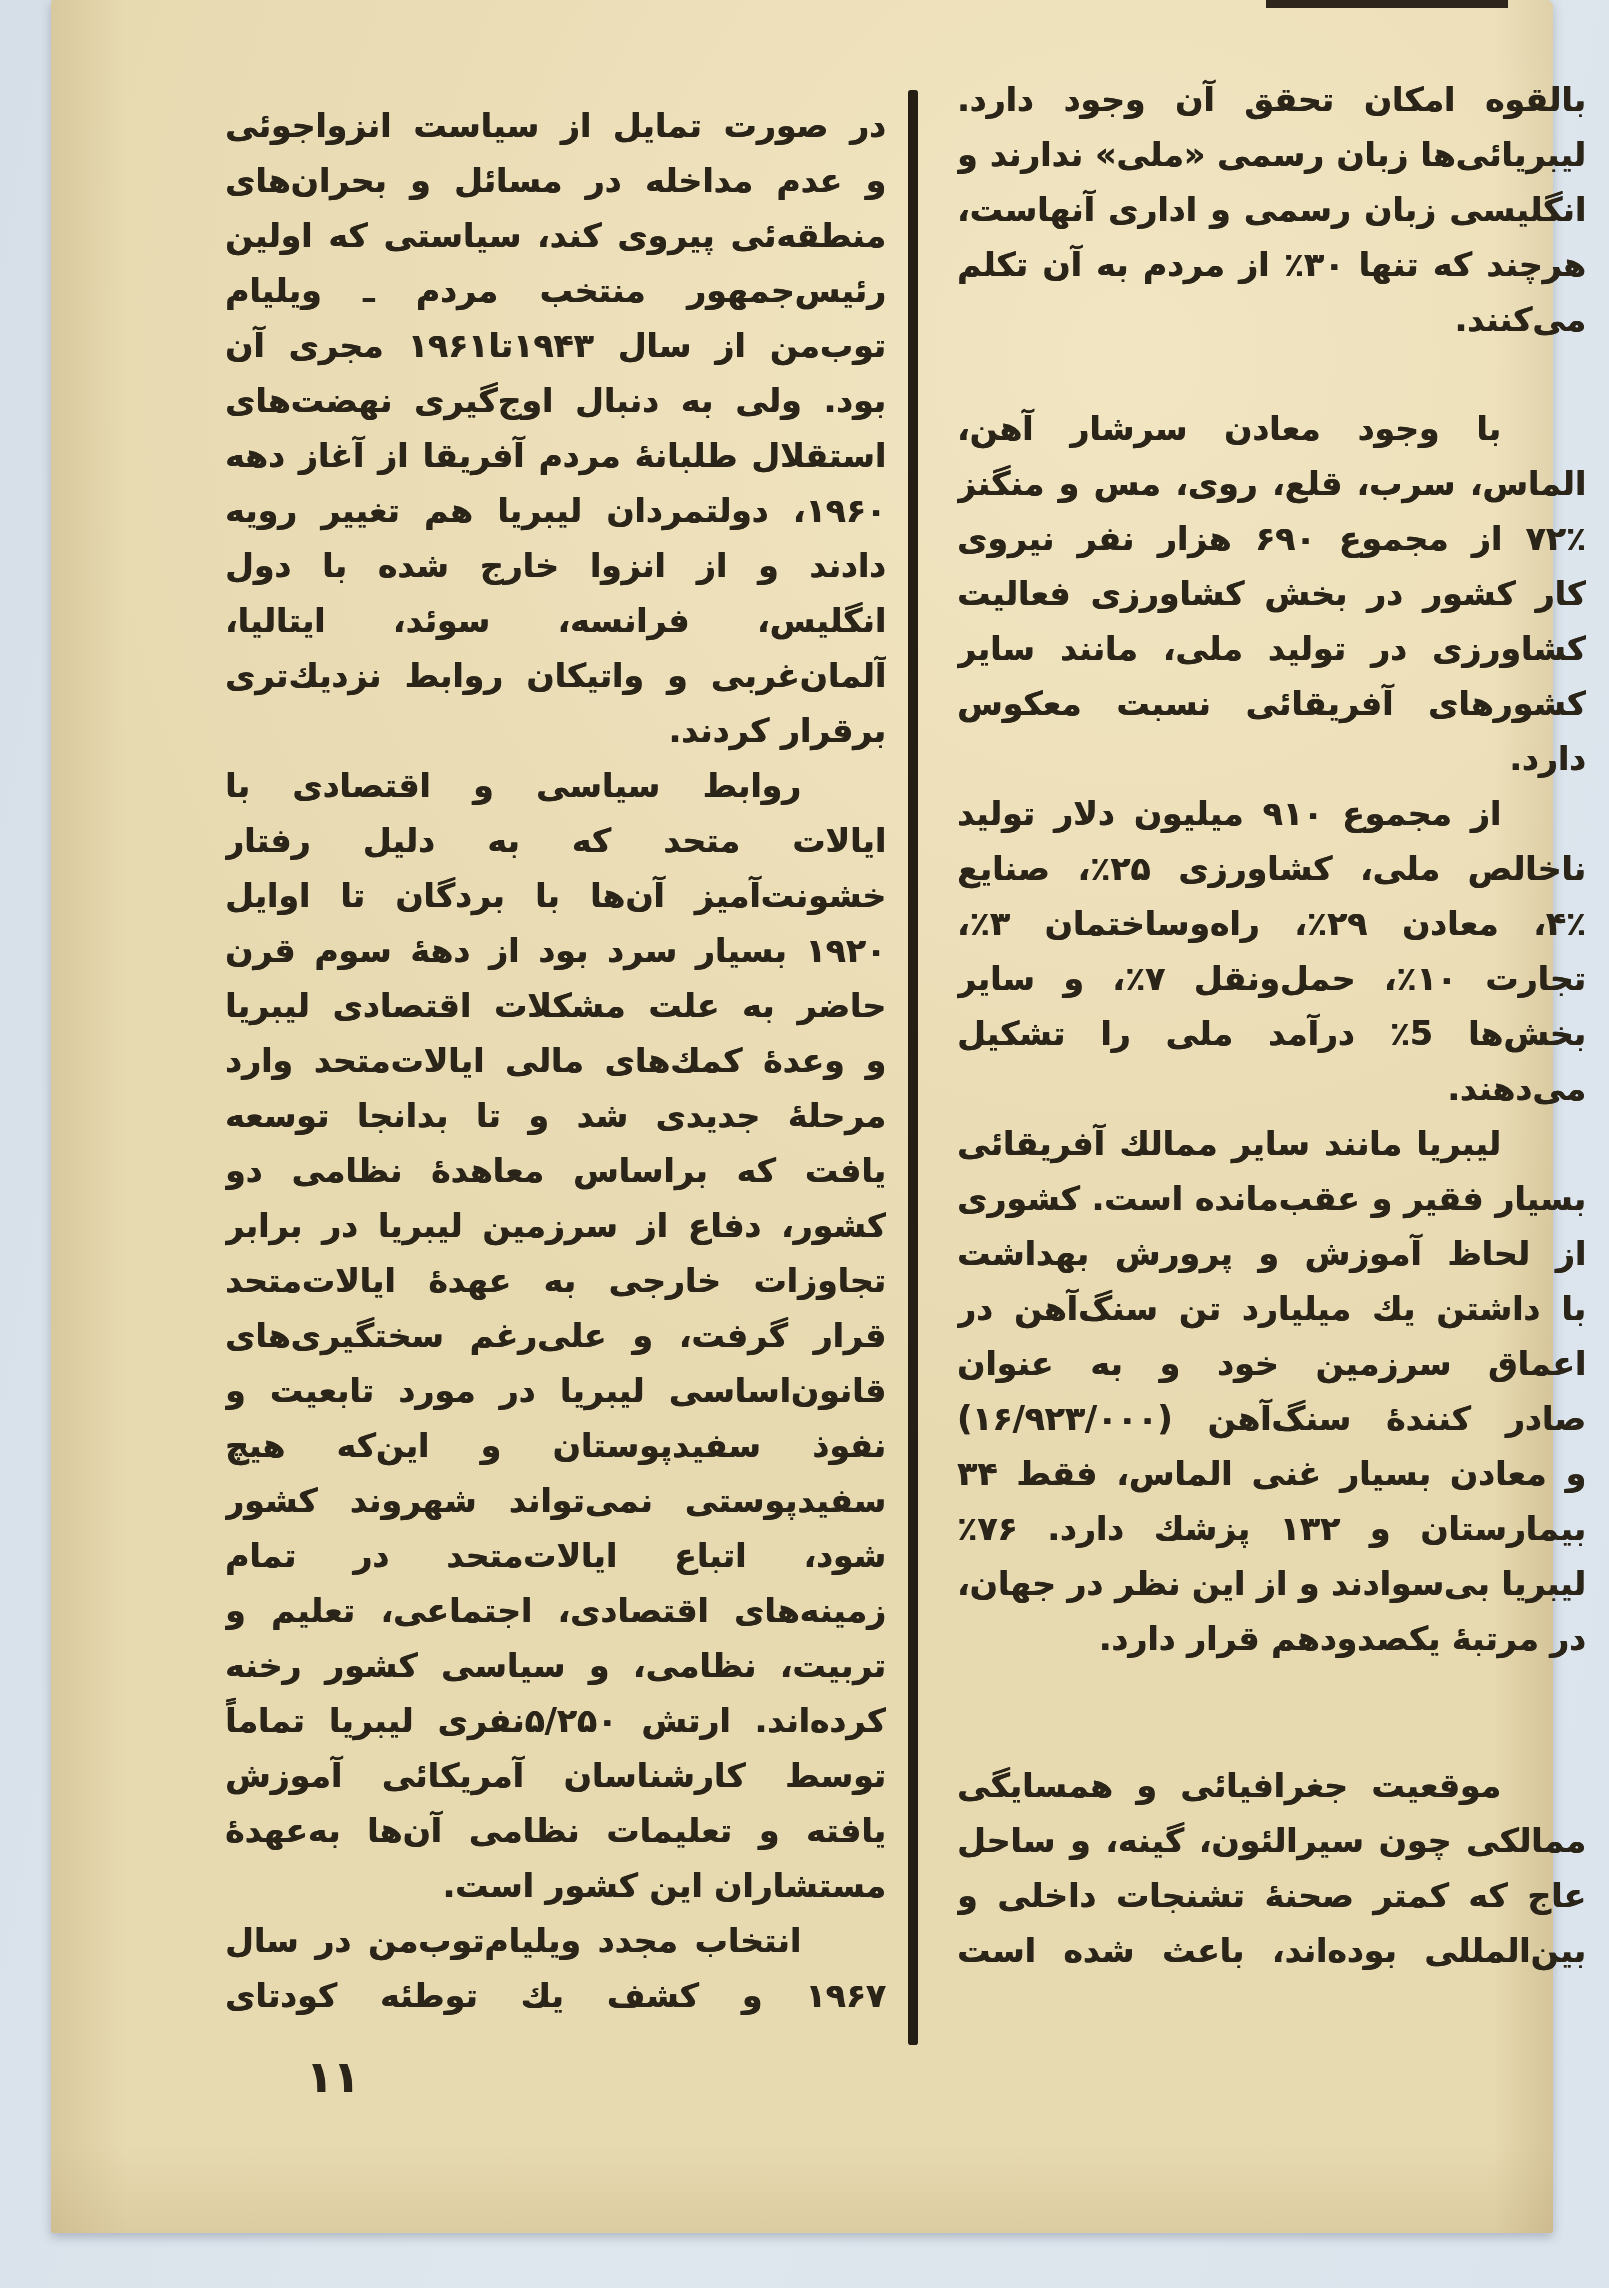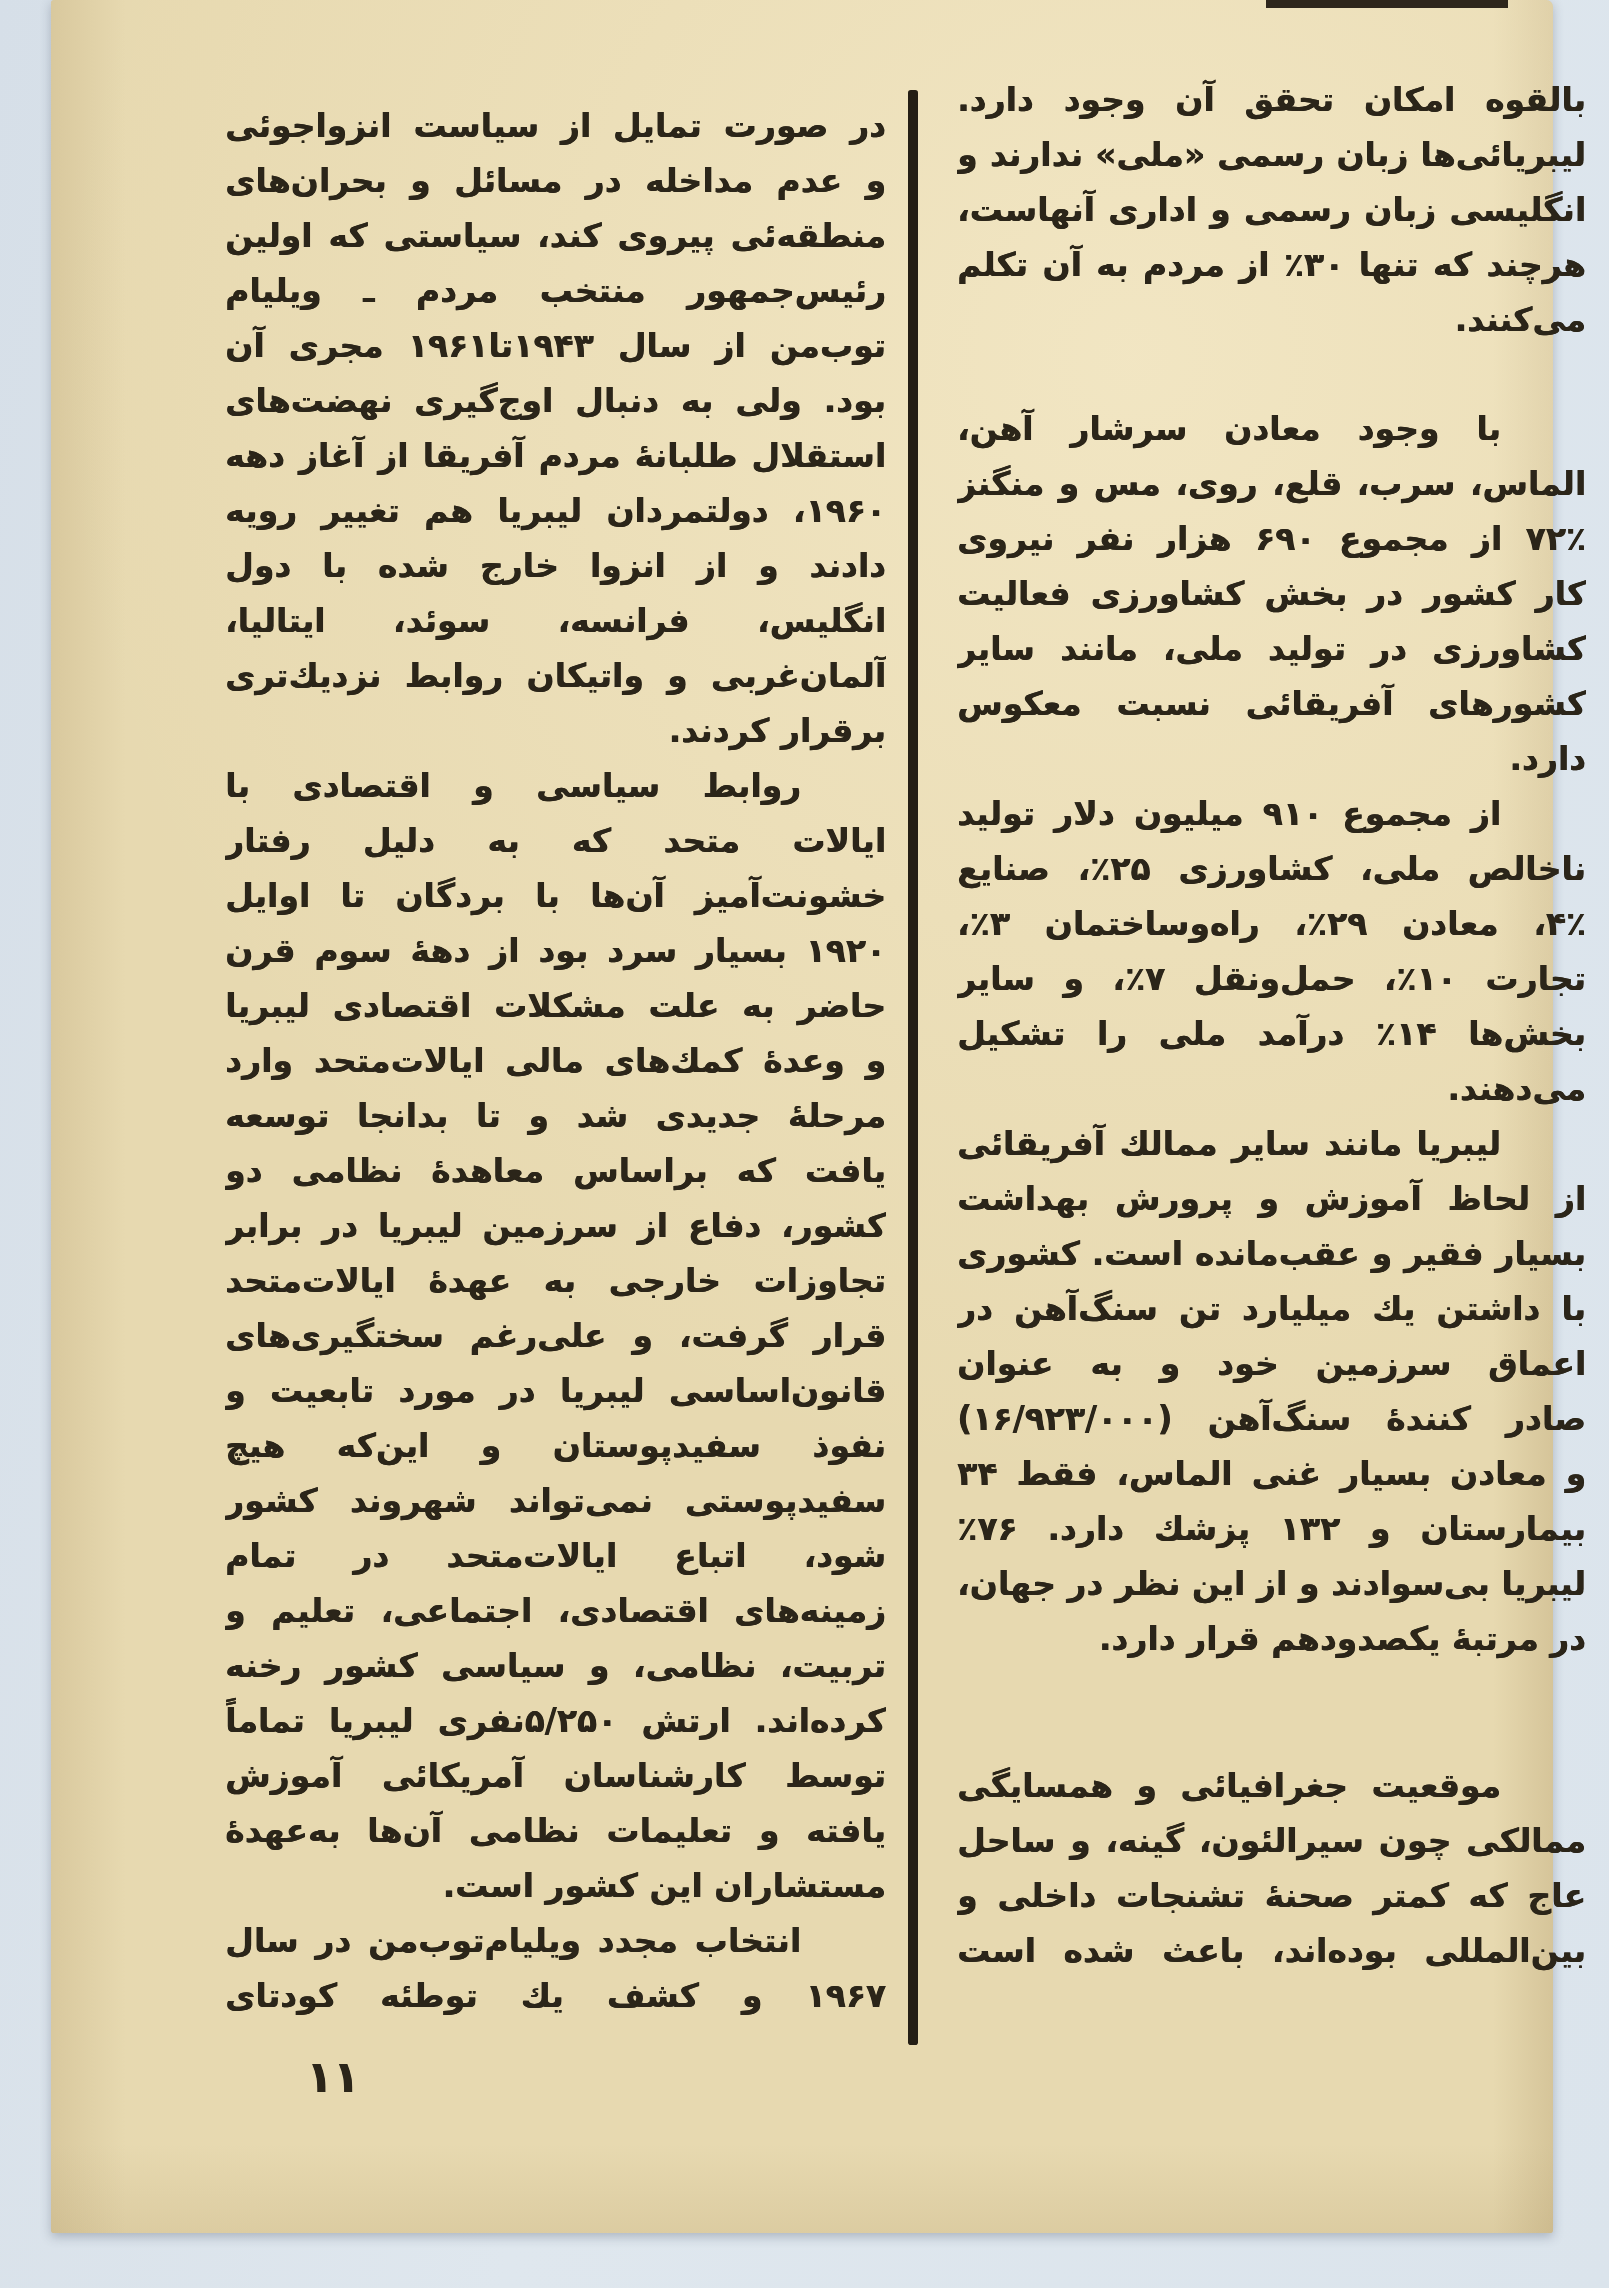--- a/index.html
+++ b/index.html
@@ -98,27 +98,27 @@
           <div class="line">کار کشور در بخش کشاورزی فعالیت</div>
           <div class="line">کشاورزی در تولید ملی، مانند سایر</div>
           <div class="line">کشورهای آفریقائی نسبت معکوس</div>
           <div class="line end">دارد.</div>
         </div>
         <div class="para">
           <div class="line indent">از مجموع ۹۱۰ میلیون دلار تولید</div>
           <div class="line">ناخالص ملی، کشاورزی ۲۵٪، صنایع</div>
           <div class="line">۴٪، معادن ۲۹٪، راه‌وساختمان ۳٪،</div>
           <div class="line">تجارت ۱۰٪، حمل‌ونقل ۷٪، و سایر</div>
-          <div class="line">بخش‌ها ۱۴٪ درآمد ملی را تشکیل</div>
+          <div class="line">بخش‌ها 5٪ درآمد ملی را تشکیل</div>
           <div class="line end">می‌دهند.</div>
         </div>
         <div class="para">
           <div class="line indent">لیبریا مانند سایر ممالك آفریقائی</div>
+          <div class="line">بسیار فقیر و عقب‌مانده است. کشوری</div>
           <div class="line">از لحاظ آموزش و پرورش بهداشت</div>
-          <div class="line">بسیار فقیر و عقب‌مانده است. کشوری</div>
           <div class="line">با داشتن یك میلیارد تن سنگ‌آهن در</div>
           <div class="line">اعماق سرزمین خود و به عنوان چهارمین</div>
           <div class="line">صادر کنندهٔ سنگ‌آهن (۱۶/۹۲۳/۰۰۰)</div>
           <div class="line">و معادن بسیار غنی الماس، فقط ۳۴</div>
           <div class="line">بیمارستان و ۱۳۲ پزشك دارد. ۷۶٪ مردم</div>
           <div class="line">لیبریا بی‌سوادند و از این نظر در جهان،</div>
           <div class="line end">در مرتبهٔ یکصدودهم قرار دارد.</div>
         </div>
         <div class="para gap2">
           <div class="line indent">موقعیت جغرافیائی و همسایگی با</div>

